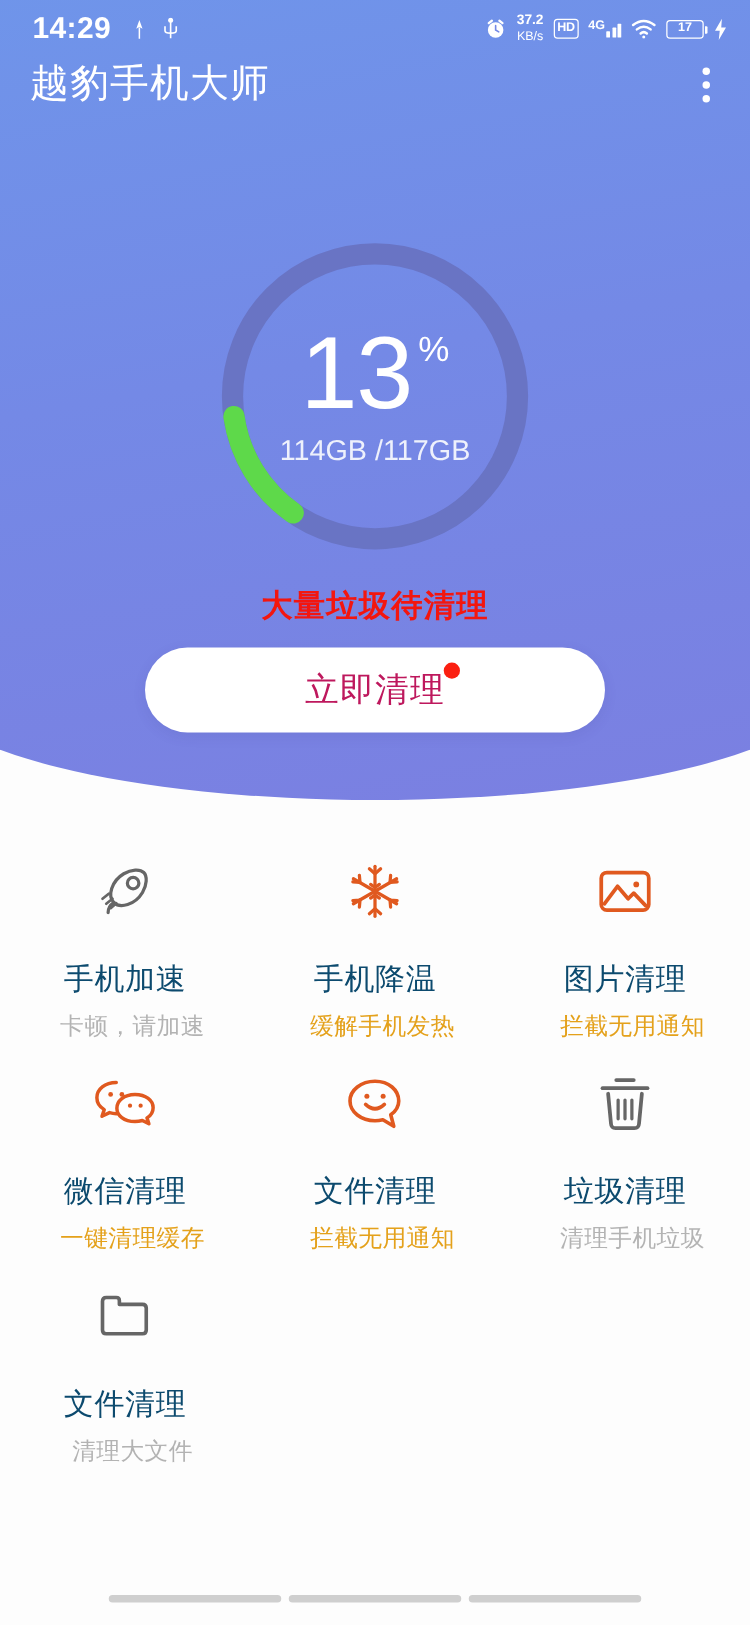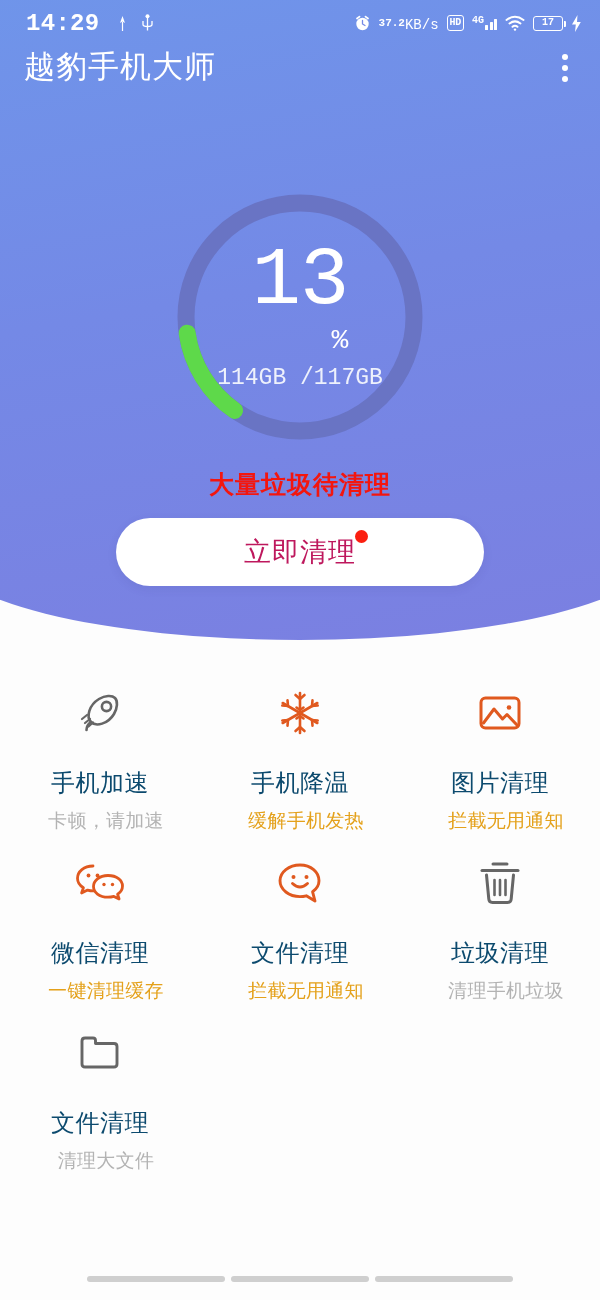--- a/index.html
+++ b/index.html
@@ -7,21 +7,20 @@
     width:600px; height:1300px;
     font-family:"Liberation Sans", "DejaVu Sans", sans-serif;
     background:#ffffff;
     overflow:hidden;
   }
   #screen {
     position:relative;
     width:600px; height:1300px;
     background:#fdfdfd;
     overflow:hidden;
-    font-family:Liberation Mono, monospace;
   }
 
   
   .header-wrap {
     position:absolute; left:0; top:0;
     width:600px; height:660px;
     overflow:hidden;
   }
   .header-bg {
     position:absolute;
@@ -45,26 +44,26 @@
     letter-spacing:0.3px;
     color:#ffffff;
   }
   .sb-left-icons { display:flex; align-items:center; gap:12px; margin-left:16px; }
   .sb-spacer { flex:1; }
   .sb-right { display:flex; align-items:center; gap:8px; }
 
   .ic { display:block; }
 
   .netspeed {
-    display:flex; 
+    display:flex; flex-direction:column;
     align-items:center; justify-content:center;
     line-height:1; color:#fff;
   }
   .netspeed .n1 { font-size:11px; font-weight:bold; }
-  .netspeed .n2 { font-size:14px; margin-top:3px; }
+  .netspeed .n2 { font-size:10px; margin-top:3px; }
 
   .hd-badge {
     border:1.6px solid #fff; border-radius:3px;
     font-size:10px; font-weight:bold; line-height:1;
     padding:2px 2px 2px 2px; color:#fff;
     letter-spacing:-0.3px;
   }
   .sig {
     display:flex; align-items:flex-end; gap:1.5px; height:14px;
   }
@@ -109,21 +108,21 @@
   .gauge {
     position:absolute;
     left:168px; top:185px;
     width:264px; height:264px;
   }
   .gauge svg { display:block; }
   .gauge-center {
     position:absolute; left:0; top:0; width:264px; height:264px;
     display:flex; flex-direction:column; align-items:center; justify-content:center;
   }
-  .pct-row { display:flex; align-items:flex-end;flex-direction:column; }
+  .pct-row { display:flex; align-items:flex-start; }
   .pct-num {
     font-size:82px; color:#ffffff; font-weight:400;
     line-height:0.95; letter-spacing:-1px;
   }
   .pct-sym {
     font-size:28px; color:#ffffff; line-height:1;
     margin-top:6px; margin-left:5px; font-weight:400;
   }
   .storage {
     margin-top:10px;

